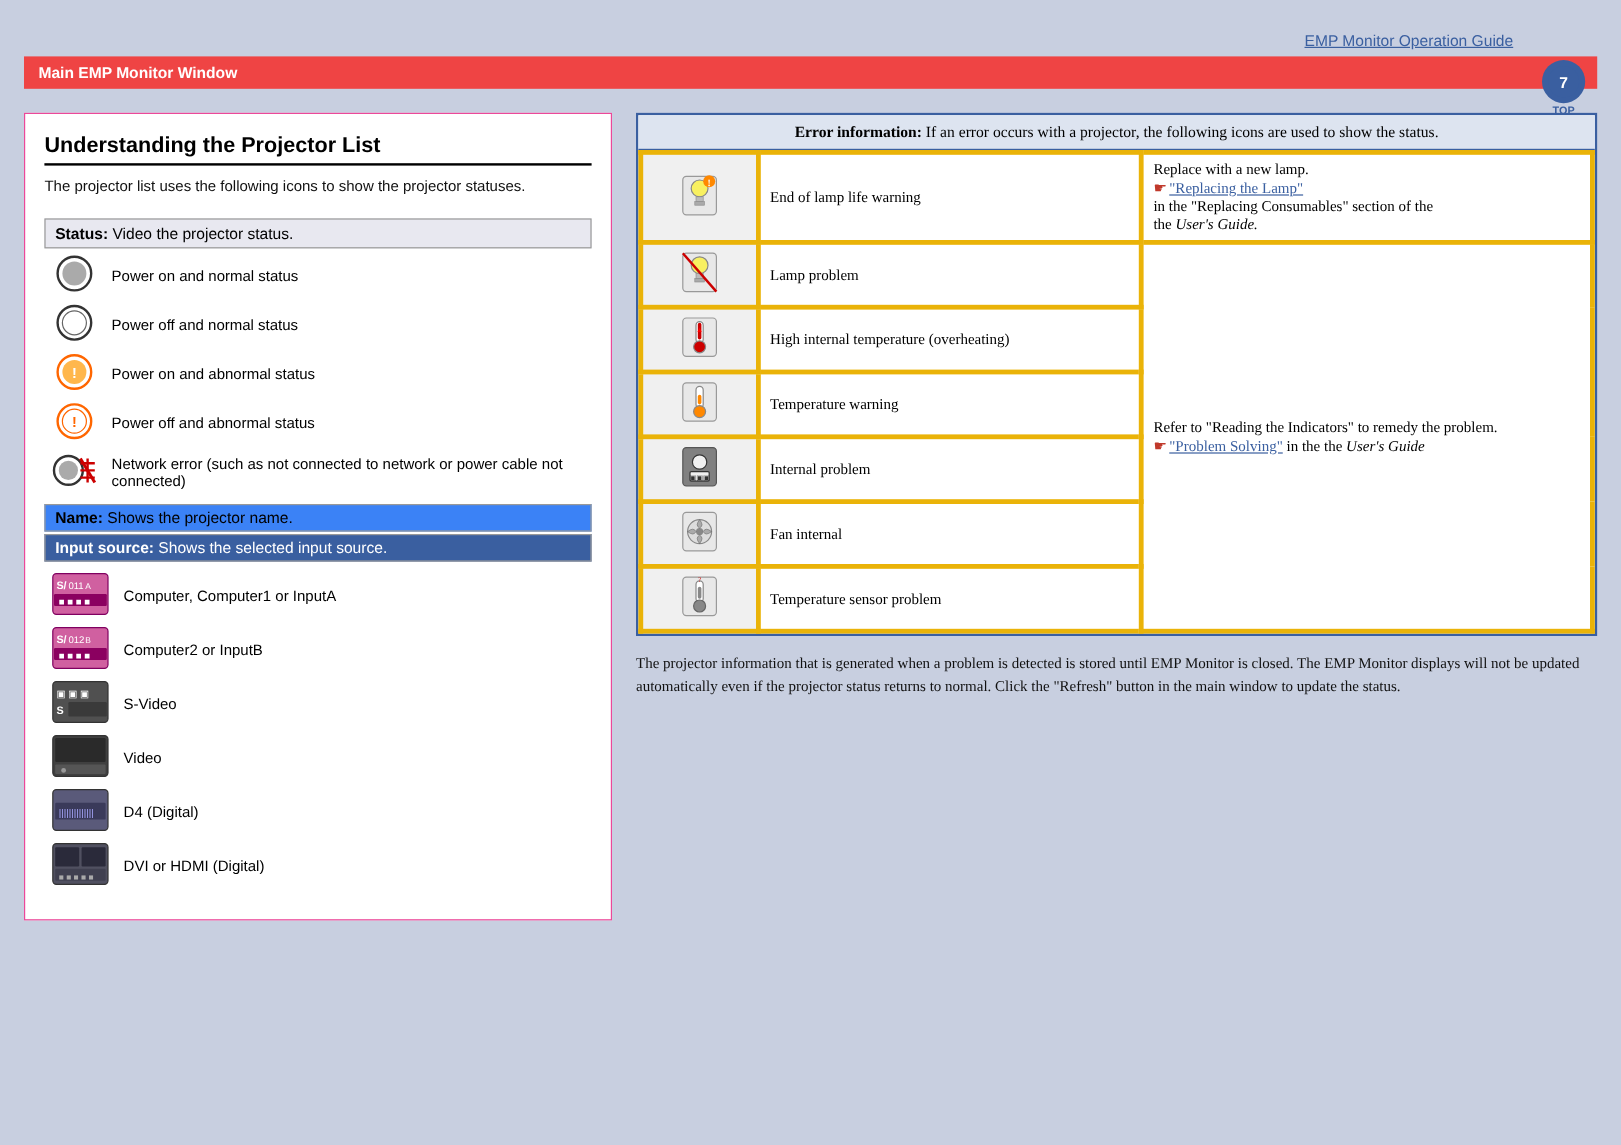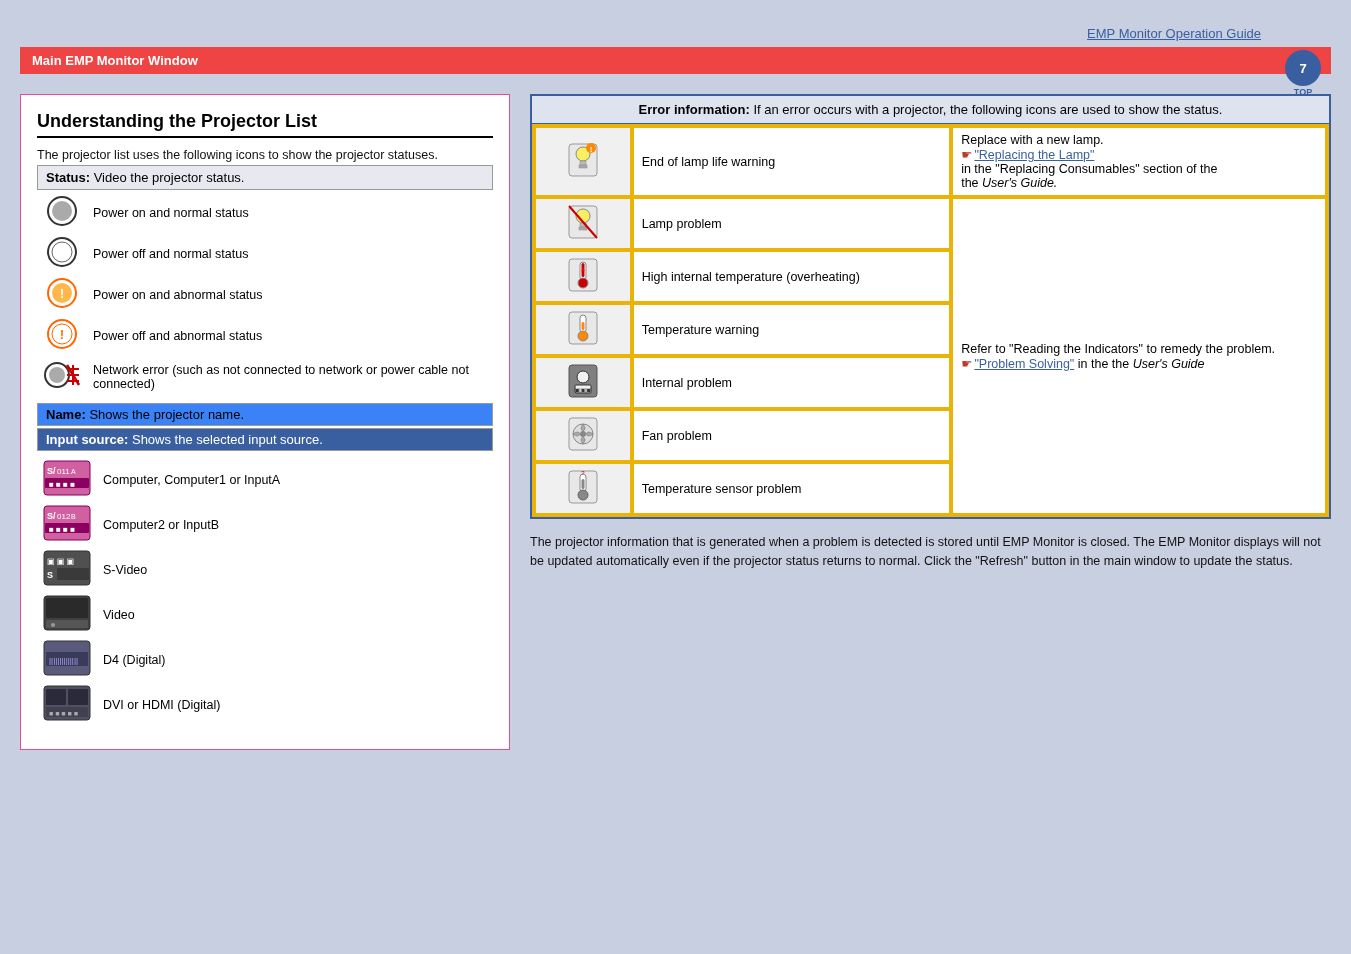--- a/index.html
+++ b/index.html
@@ -72,31 +72,32 @@
       margin-top: 20px;
     }
     .left-panel {
       flex: 0 0 490px;
       background: white;
       border: 1px solid #ec4899;
       padding: 16px;
     }
     .right-panel {
       flex: 1;
+      font-family: Liberation Serif, serif;
     }
     h2.section-title {
       font-size: 18px;
       font-weight: bold;
       margin-bottom: 10px;
       border-bottom: 2px solid #000;
       padding-bottom: 4px;
     }
     .intro-text {
       font-size: 12.5px;
-      margin-bottom: 3px;
+      margin-bottom: 20px;
       color: #111;
     }
     .status-box {
       border: 1px solid #999;
       padding: 4px 8px;
       background: #e8e8f0;
       margin-bottom: 2px;
     }
     .status-label {
       font-weight: bold;
@@ -459,21 +460,21 @@
                 <rect x="2" y="2" width="28" height="32" rx="3" fill="#e8e8e8" stroke="#999" stroke-width="1"></rect>
 
                 <circle cx="16" cy="18" r="10" fill="#ddd" stroke="#888" stroke-width="1"></circle>
                 <circle cx="16" cy="18" r="3" fill="#888"></circle>
                 <path d="M16 8 Q20 13 16 15 Q12 13 16 8" fill="#aaa" stroke="#666" stroke-width="0.5"></path>
                 <path d="M26 18 Q21 22 19 18 Q21 14 26 18" fill="#aaa" stroke="#666" stroke-width="0.5"></path>
                 <path d="M16 28 Q12 23 16 21 Q20 23 16 28" fill="#aaa" stroke="#666" stroke-width="0.5"></path>
                 <path d="M6 18 Q11 14 13 18 Q11 22 6 18" fill="#aaa" stroke="#666" stroke-width="0.5"></path>
               </svg>
             </td>
-            <td class="error-name-cell">Fan problem</td>
+            <td class="error-name-cell">Fan internal</td>
           </tr>
           <tr>
             <td class="error-icon-cell">
               <svg width="32" height="36" viewBox="0 0 32 36">
                 <rect x="2" y="2" width="28" height="32" rx="3" fill="#e8e8e8" stroke="#999" stroke-width="1"></rect>
 
                 <rect x="13" y="5" width="6" height="18" rx="3" fill="white" stroke="#888" stroke-width="1"></rect>
                 <rect x="14.5" y="10" width="3" height="10" rx="1.5" fill="#888"></rect>
                 <circle cx="16" cy="26" r="5" fill="#888" stroke="#666" stroke-width="1"></circle>
                 <text x="16" y="6" text-anchor="middle" font-size="6" fill="#c00">?</text>

